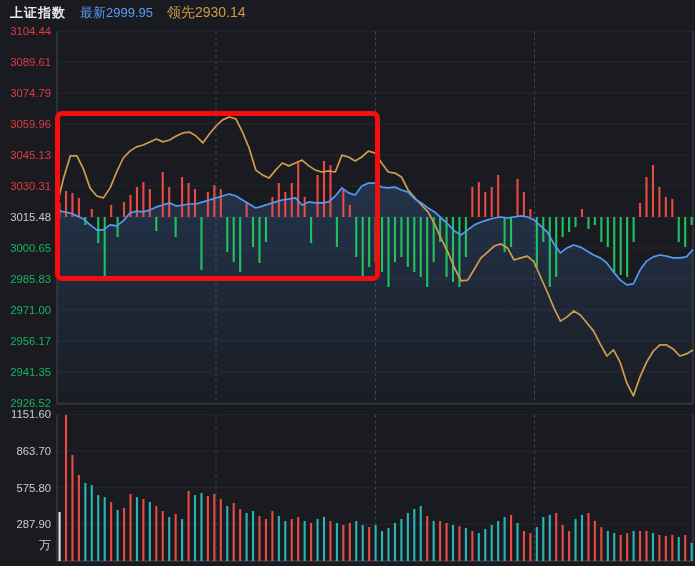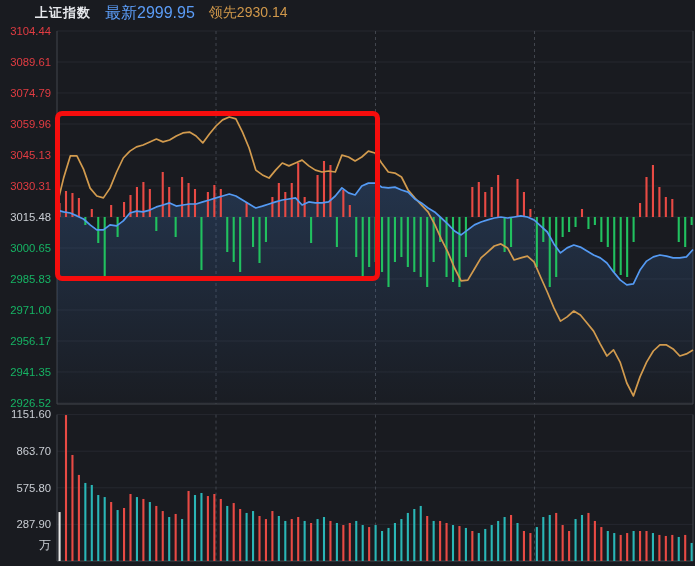--- a/index.html
+++ b/index.html
@@ -1,23 +1,23 @@
 <!DOCTYPE html>
 <html><head>
 <meta charset="utf-8">
 <style>
   html,body{margin:0;padding:0;background:#101114;}
   .screen{
     position:relative;width:695px;height:566px;overflow:hidden;
     background:#191b20;
     font-family:"Liberation Sans","DejaVu Sans",sans-serif;
   }
-  .header{position:absolute;left:10px;top:3px;height:20px;display:flex;align-items:center;gap:14px;z-index:3;margin-left:25px;}
+  .header{position:absolute;left:10px;top:3px;height:20px;display:flex;align-items:center;gap:14px;z-index:3;}
   .header .title{color:#e6e8ec;font-size:13px;font-weight:bold;letter-spacing:1px;}
-  .header .latest{color:#5b9cf6;font-size:16px;}
+  .header .latest{color:#5b9cf6;font-size:13px;}
   .header .leading{color:#d0984a;font-size:14px;}
   svg.chart{position:absolute;left:0;top:0;z-index:1;}
   .anno-rect{
     position:absolute;left:55px;top:111px;width:315px;height:160px;
     border:5px solid #f60d0d;border-radius:7px;z-index:2;pointer-events:none;
   }
 </style>
 </head>
 <body>
 

